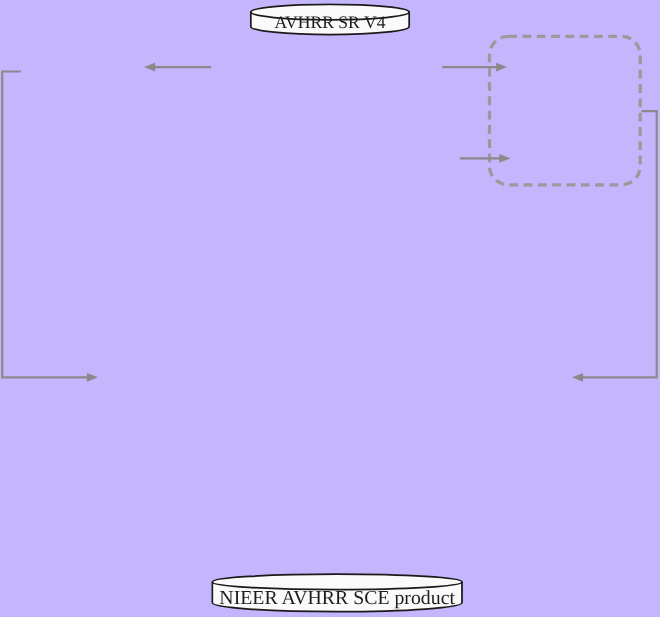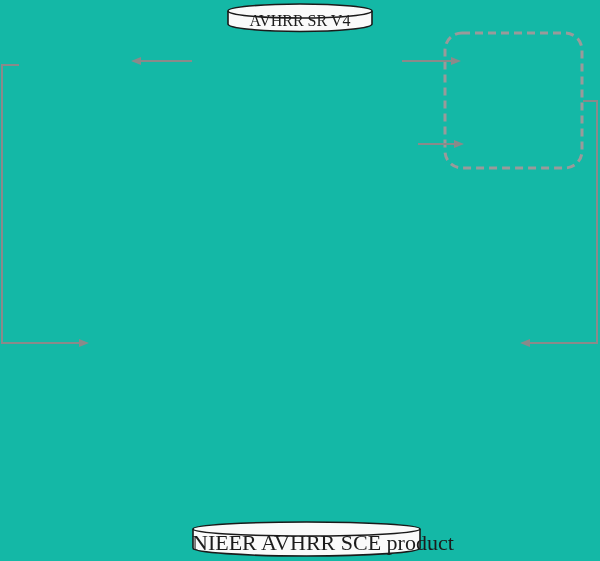--- a/index.html
+++ b/index.html
@@ -4,21 +4,21 @@
 <style>
   html, body {
     margin: 0;
     padding: 0;
     background: #000000;
   }
   .canvas {
     position: relative;
     width: 600px;
     height: 561px;
-    background: #14b8a6;
+    background: #c4b5fd;
     overflow: hidden;
     font-family: "Liberation Serif", "DejaVu Serif", serif;
   }
   .connector-layer {
     position: absolute;
     left: 0;
     top: 0;
     width: 600px;
     height: 561px;
   }
@@ -53,21 +53,21 @@
   .cyl-bottom {
     left: 192px;
     top: 521px;
     width: 229px;
     height: 37px;
   }
   .cyl-bottom .cyl-label {
     top: 13px;
     height: 18px;
     line-height: 18px;
-    font-size: 22px;
+    font-size: 18px;
   }
 </style>
 </head>
 <body>
 
 <div class="canvas">
 
   <svg class="connector-layer" width="600" height="561" viewBox="0 0 600 561">
 
     <rect x="445" y="33" width="137" height="135" rx="17" ry="17" fill="none" stroke="#9a9a9a" stroke-width="3" stroke-dasharray="8 5"></rect>

